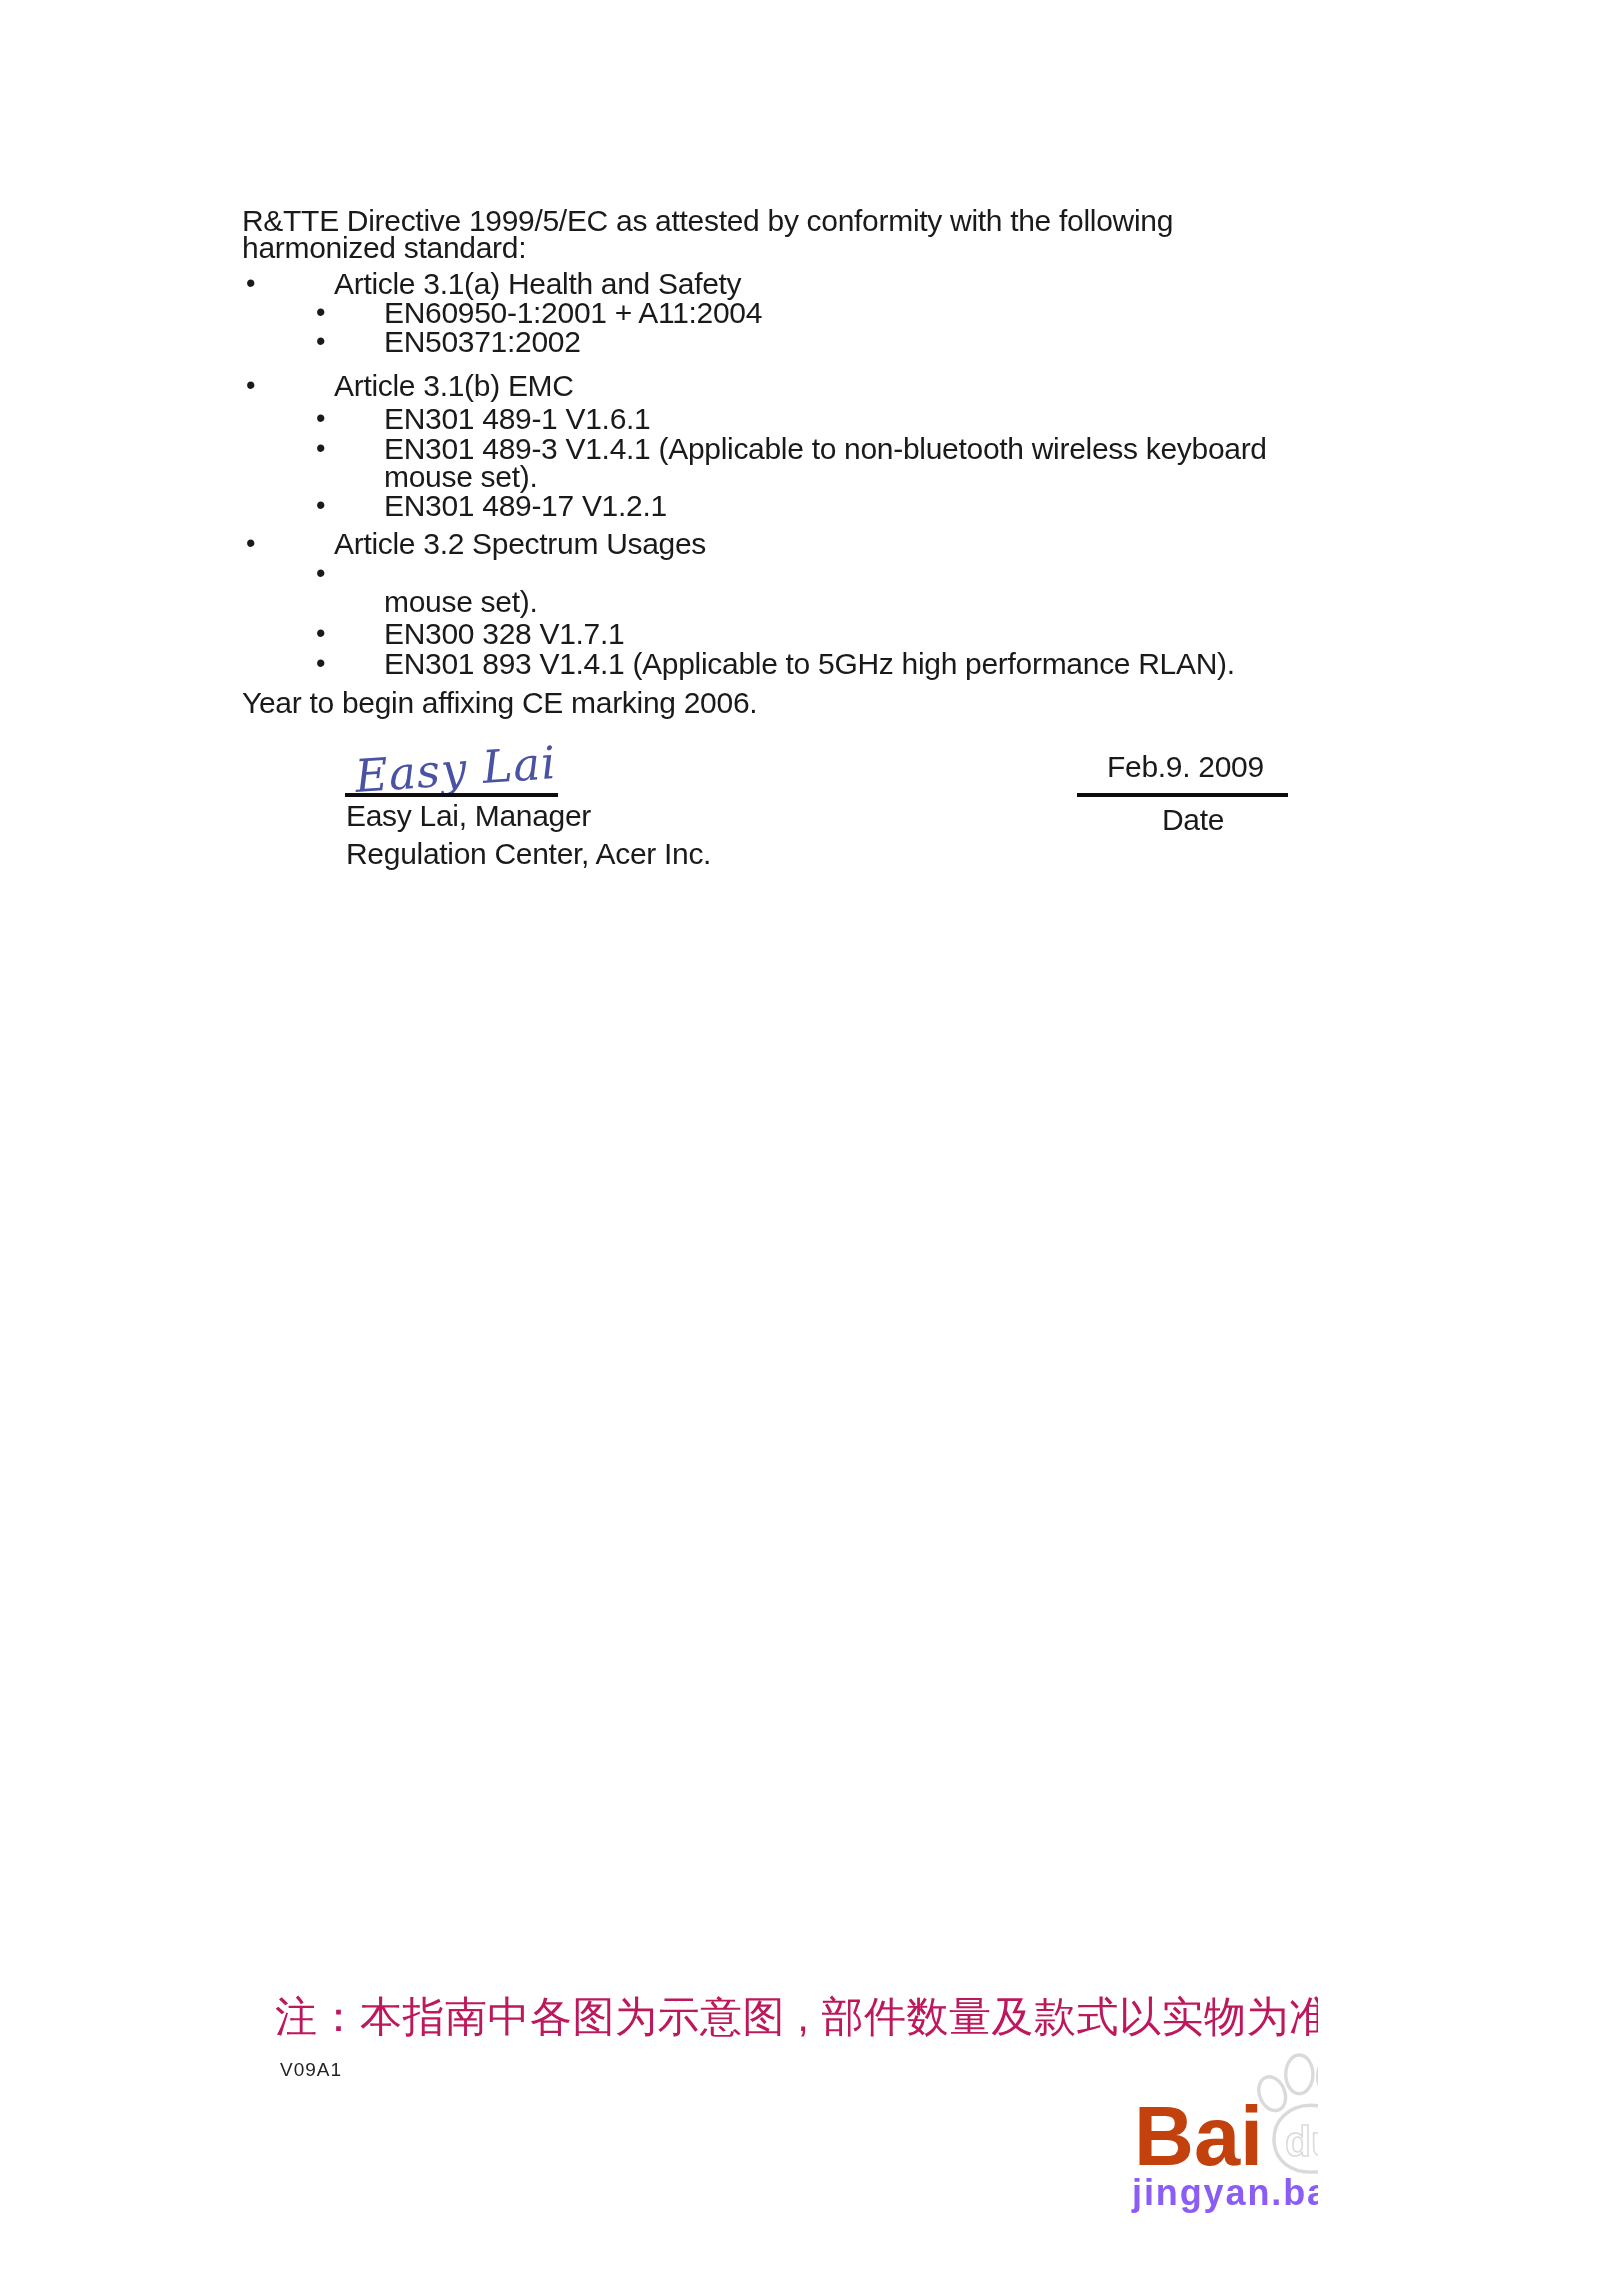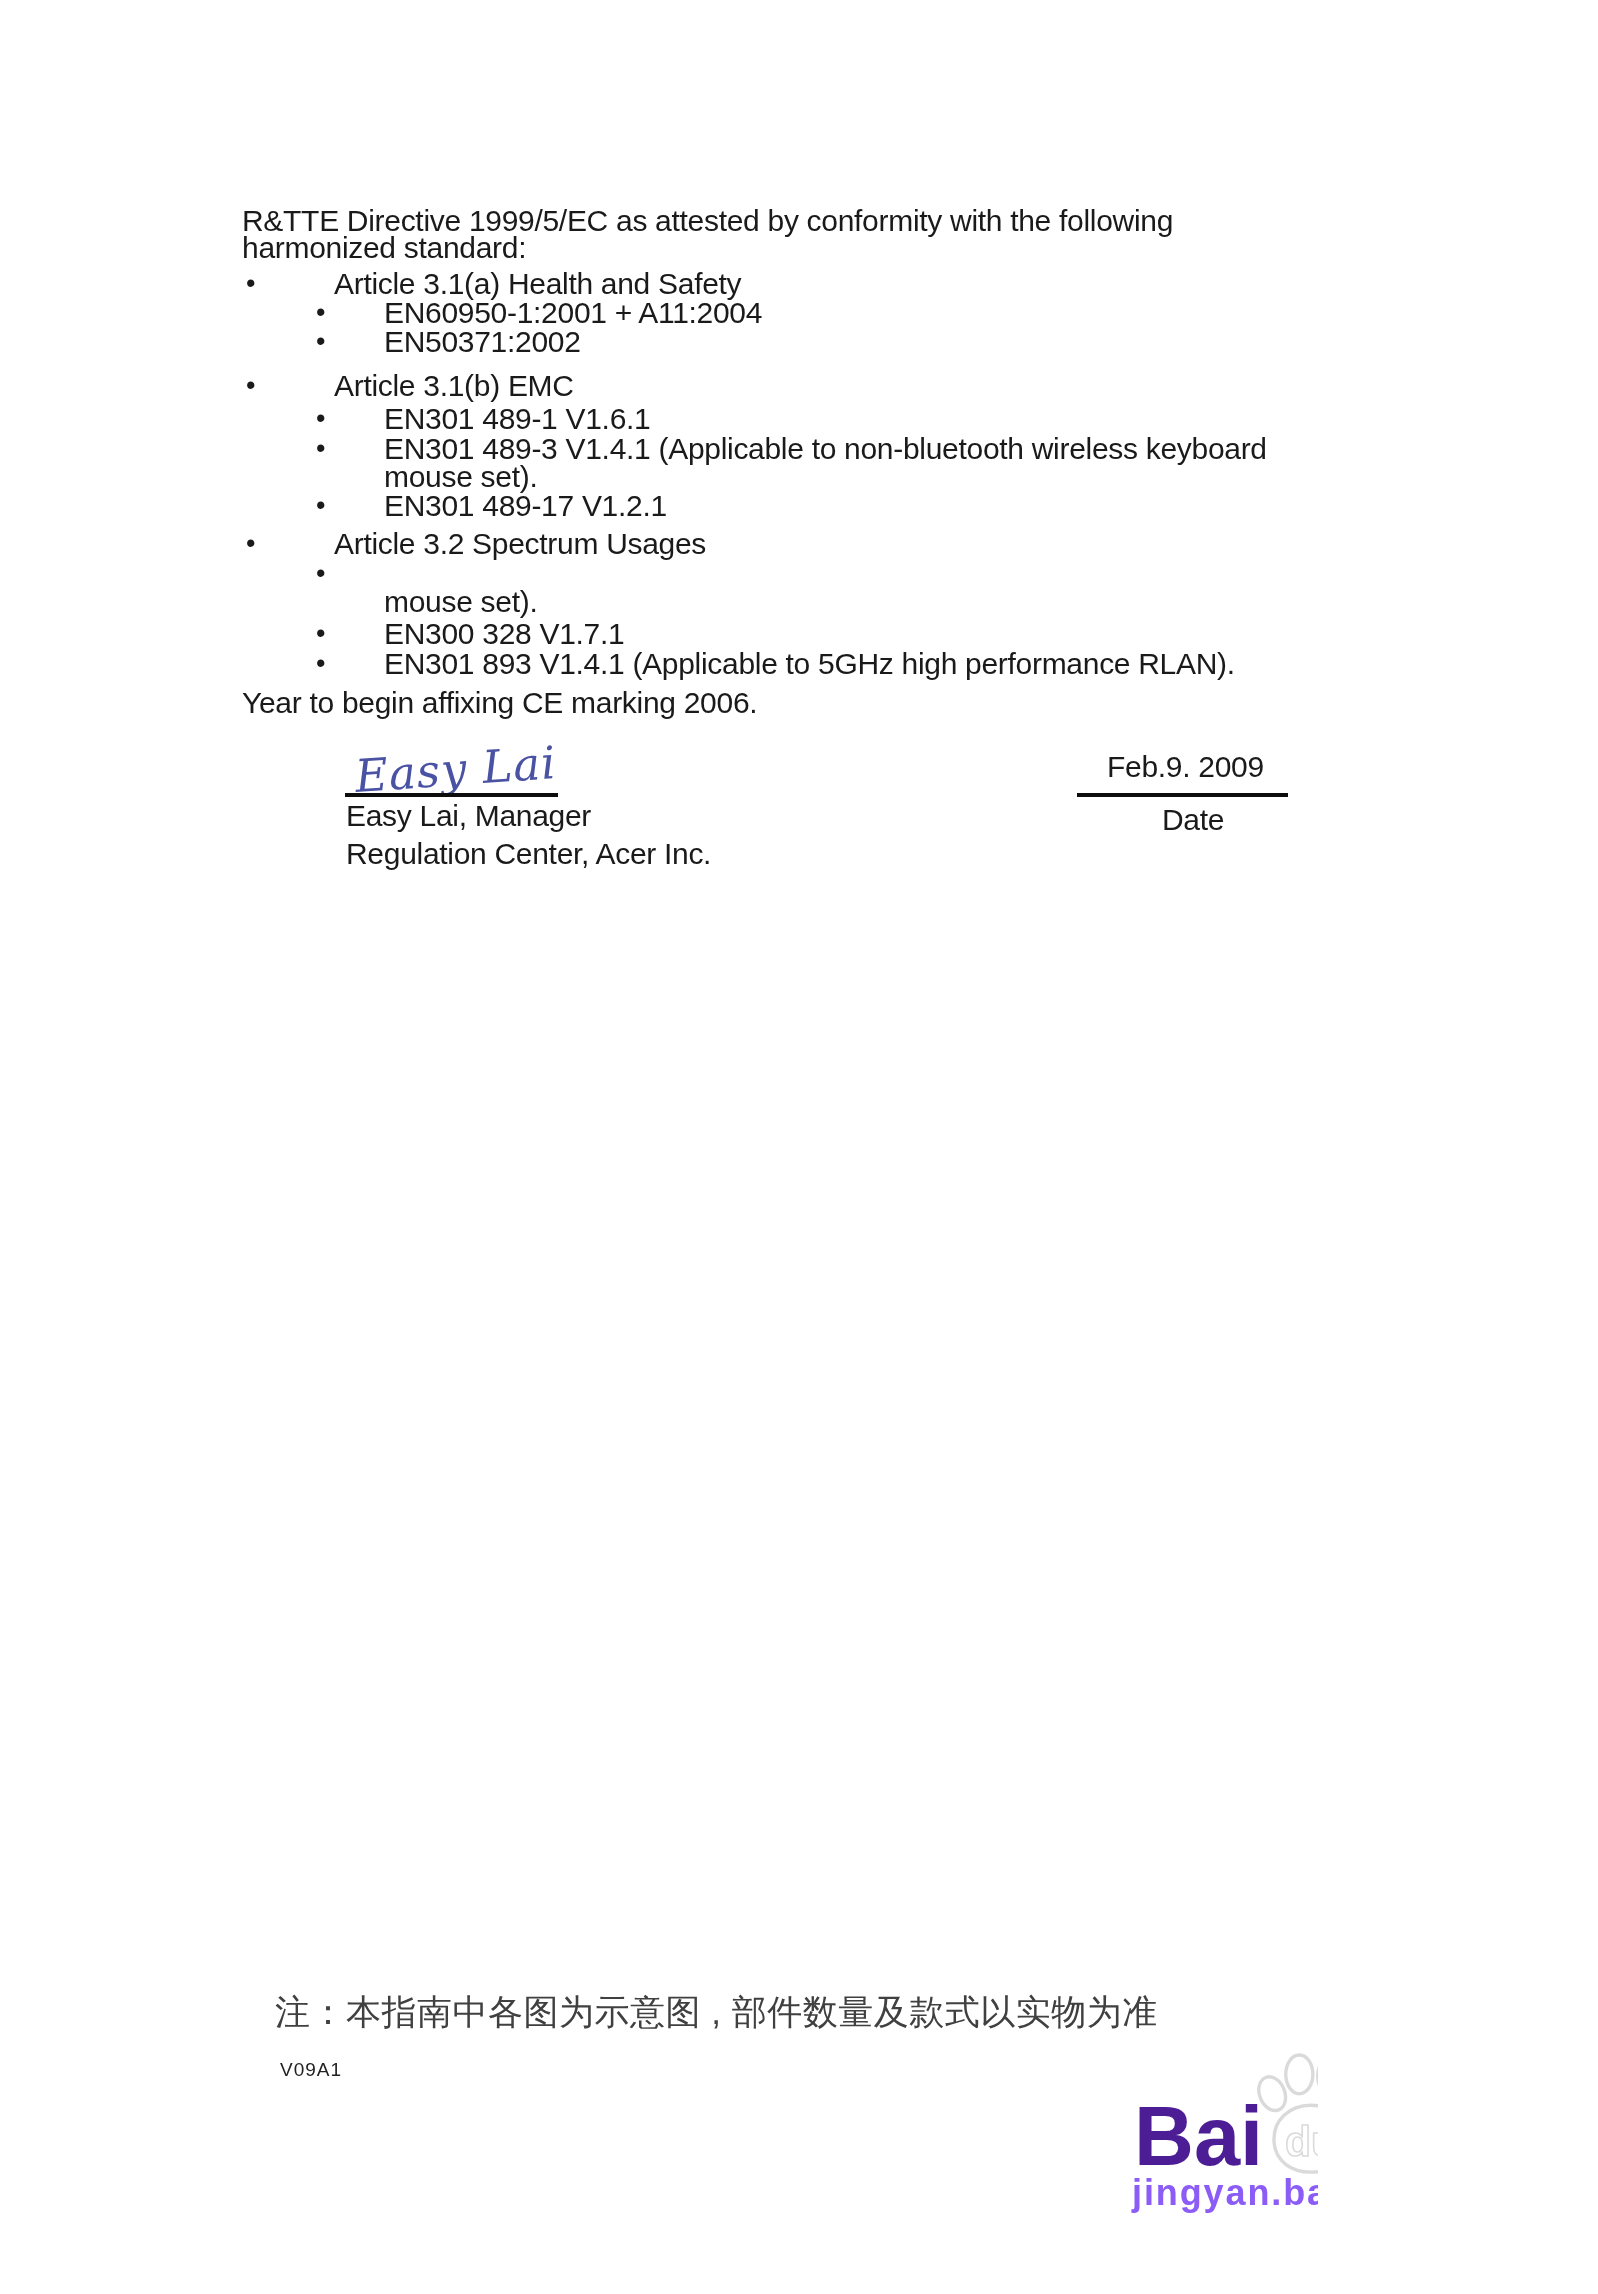--- a/index.html
+++ b/index.html
@@ -27,24 +27,24 @@
   
   .sig-hand{left:355px;top:743px;font-family:"DejaVu Serif",serif;font-style:italic;
     font-size:45px;color:#4a52a3;transform:rotate(-4deg);letter-spacing:1px;white-space:nowrap;}
   .sig-line{left:345px;top:793px;width:213px;height:3.9px;background:#0d0d0d;}
   .sig-name{left:346px;top:799px;font-size:30px;letter-spacing:-0.3px;white-space:nowrap;}
   .sig-org{left:346px;top:837px;font-size:30px;letter-spacing:-0.3px;white-space:nowrap;}
   .date-value{left:1107px;top:750px;font-size:30px;letter-spacing:-0.3px;white-space:nowrap;}
   .date-line{left:1077px;top:793px;width:211px;height:3.9px;background:#0d0d0d;}
   .date-label{left:1162px;top:803px;font-size:30px;letter-spacing:-0.3px;}
   
-  .cn-note{left:275px;top:1989px;font-size:35px;color:#404040;letter-spacing:0.5px;white-space:nowrap;}
+  .cn-note{left:275px;top:1989px;font-size:42px;color:#be185d;letter-spacing:0.5px;white-space:nowrap;}
   .version{left:280px;top:2059px;font-size:19px;letter-spacing:1px;color:#222;}
   
-  .wm{color:#4c1d95;font-weight:bold;}
+  .wm{color:#c2410c;font-weight:bold;}
   .wm-bai{left:1134px;top:2095px;font-size:83px;line-height:1;}
   .wm-cn{left:1373px;top:2111px;font-size:72px;line-height:1;letter-spacing:1.9px;}
   .wm-url{left:1132px;top:2175px;font-size:36px;line-height:1;letter-spacing:1.9px;color:#8b5cf6;}
   .wm-paw{left:1246px;top:2053px;}
 </style>
 </head>
 <body>
 
 <div class="page">
 

